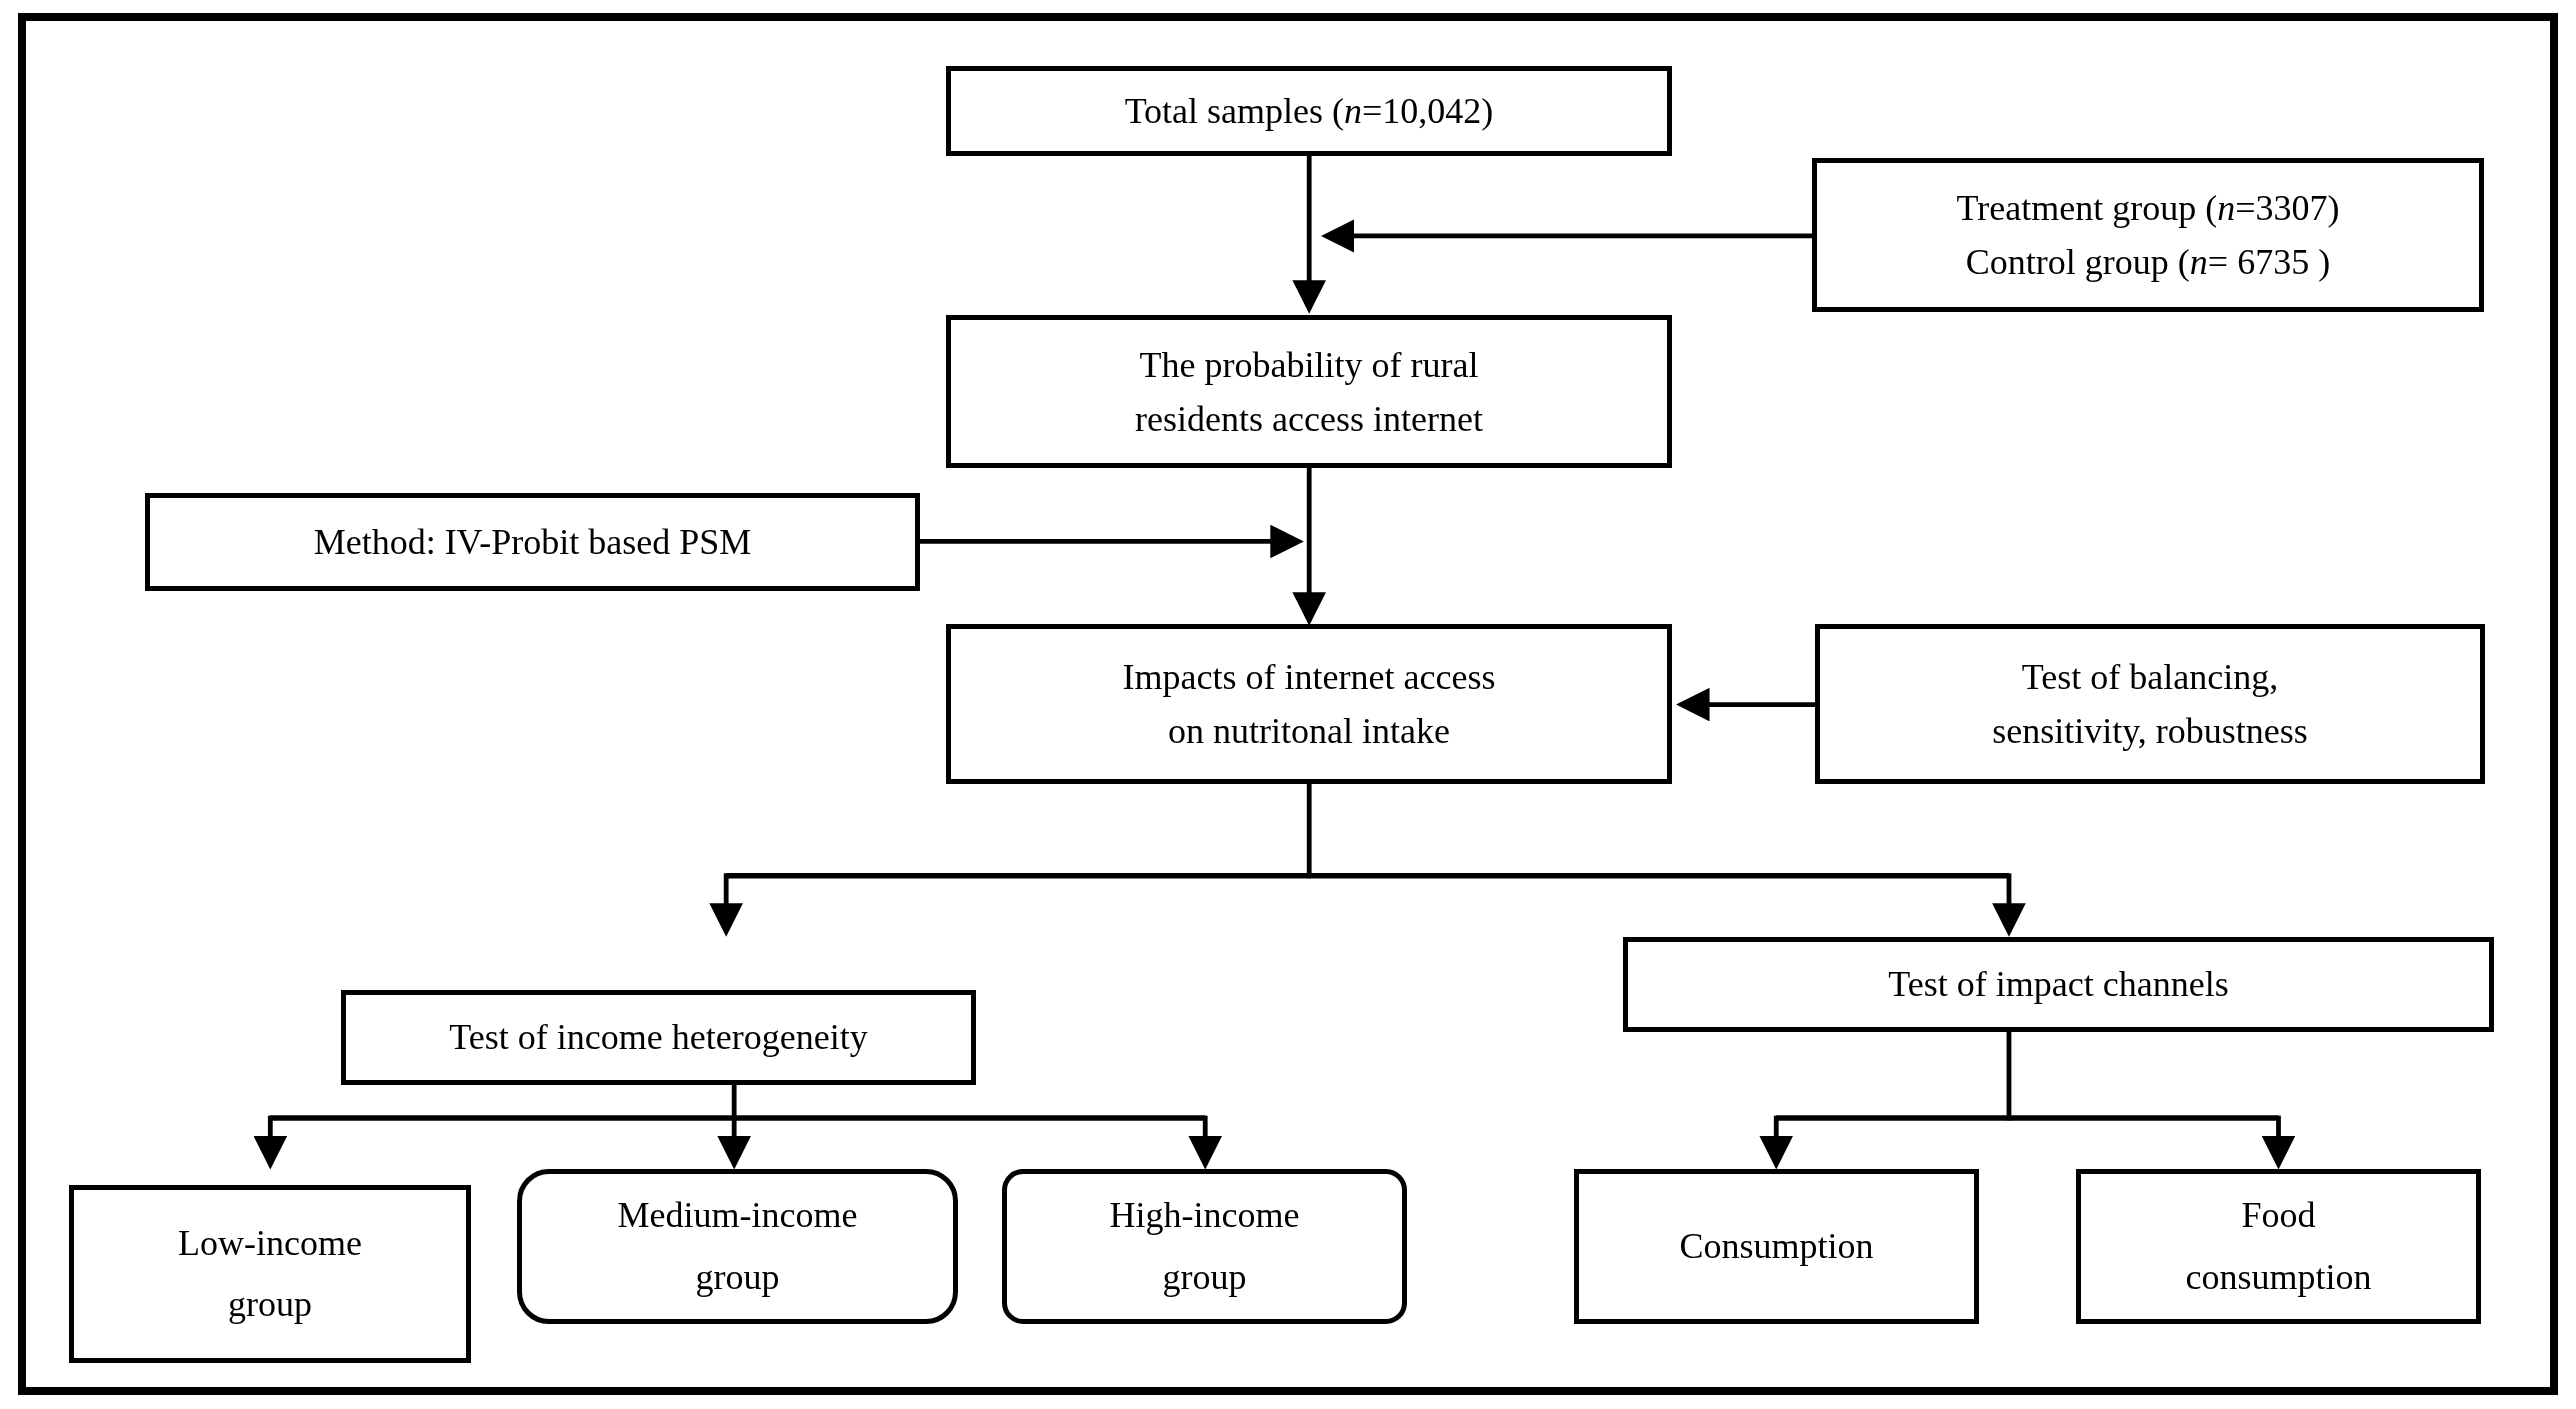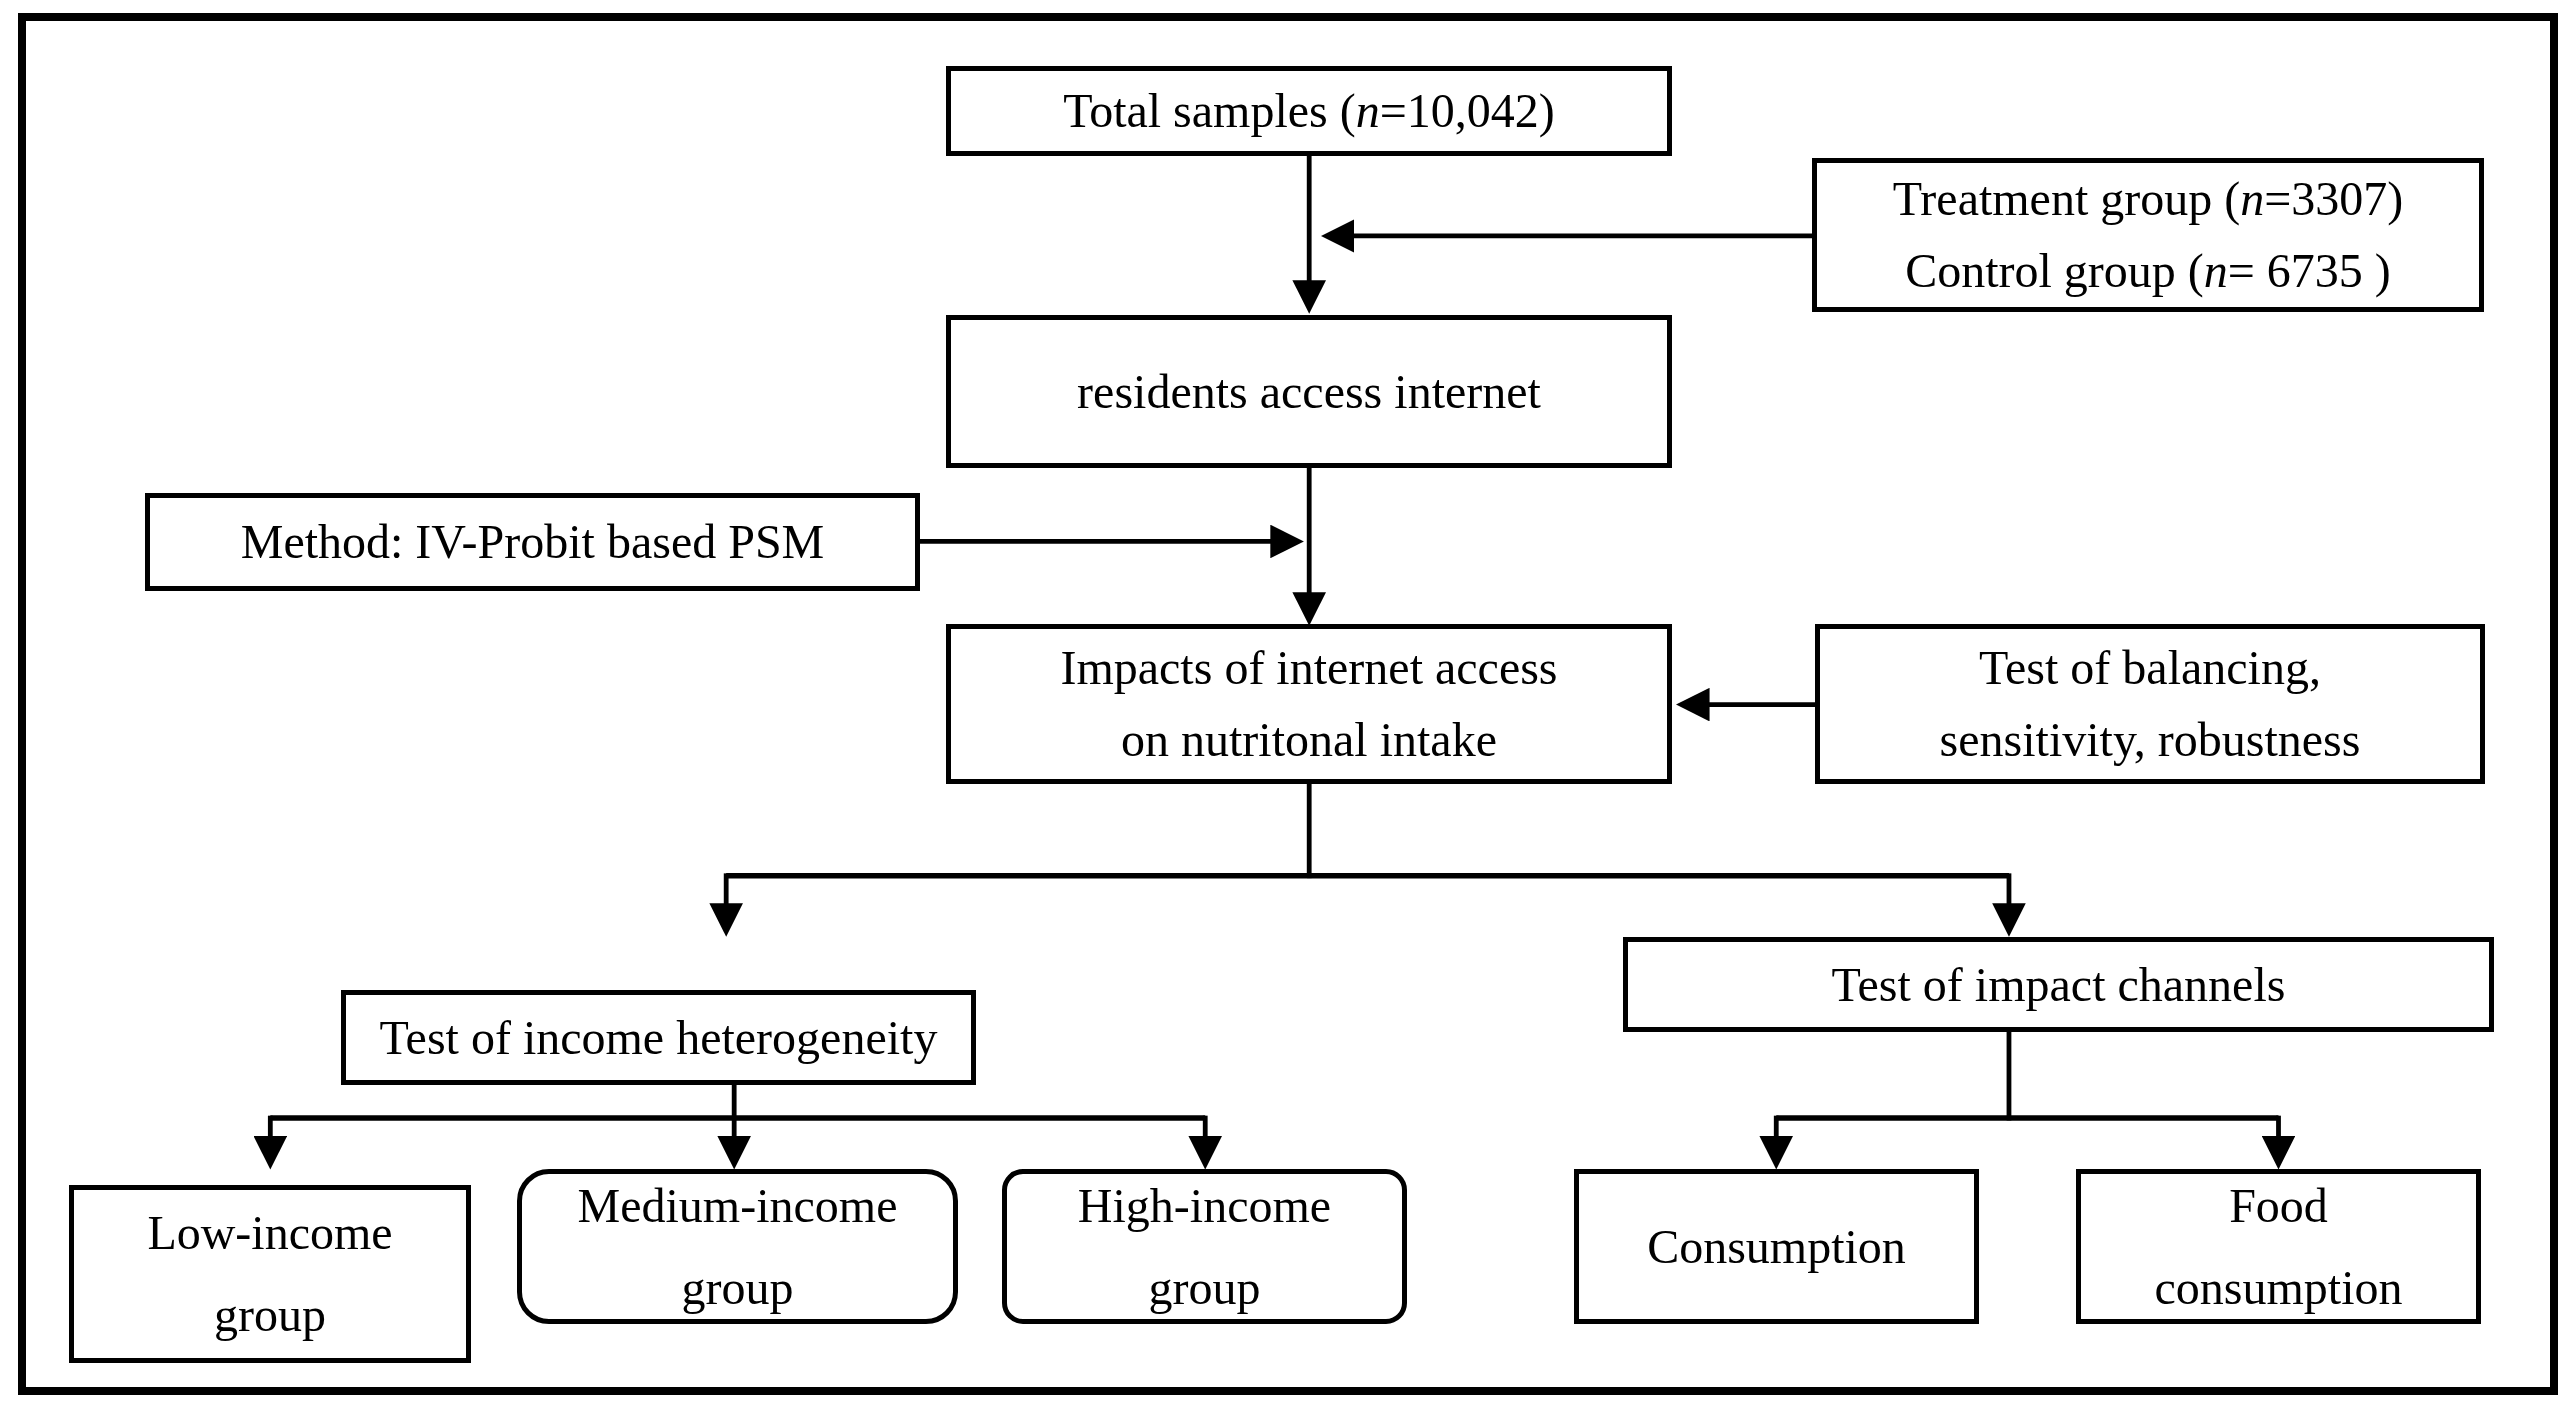--- a/index.html
+++ b/index.html
@@ -26,21 +26,21 @@
   .box {
     position: absolute;
     box-sizing: border-box;
     background: #ffffff;
     border: 5.6px solid #000;
     display: flex;
     flex-direction: column;
     align-items: center;
     justify-content: center;
     text-align: center;
-    font-size: 48px;
+    font-size: 36px;
     line-height: 1.45;
     z-index: 2;
     white-space: nowrap;
   }
   .box .ln { display: block; }
   .box i { font-style: italic; }
   .two { line-height: 1.5; }
   .bottom-row { line-height: 1.7; }
 
   
@@ -99,20 +99,21 @@
 <div class="box" id="total">
   <span class="ln"><span>Total samples (</span><i>n</i><span>=10,042)</span></span>
 </div>
 
 <div class="box two" id="treatment">
   <span class="ln"><span>Treatment group (</span><i>n</i><span>=3307)</span></span>
   <span class="ln"><span>Control group (</span><i>n</i><span>= 6735 )</span></span>
 </div>
 
 <div class="box two" id="probability">
+  <span class="ln">The probability of rural</span>
   <span class="ln">residents access internet</span>
 </div>
 
 <div class="box" id="method">
   <span class="ln">Method: IV-Probit based PSM</span>
 </div>
 
 <div class="box two" id="impacts">
   <span class="ln">Impacts of internet access</span>
   <span class="ln">on nutritonal intake</span>

